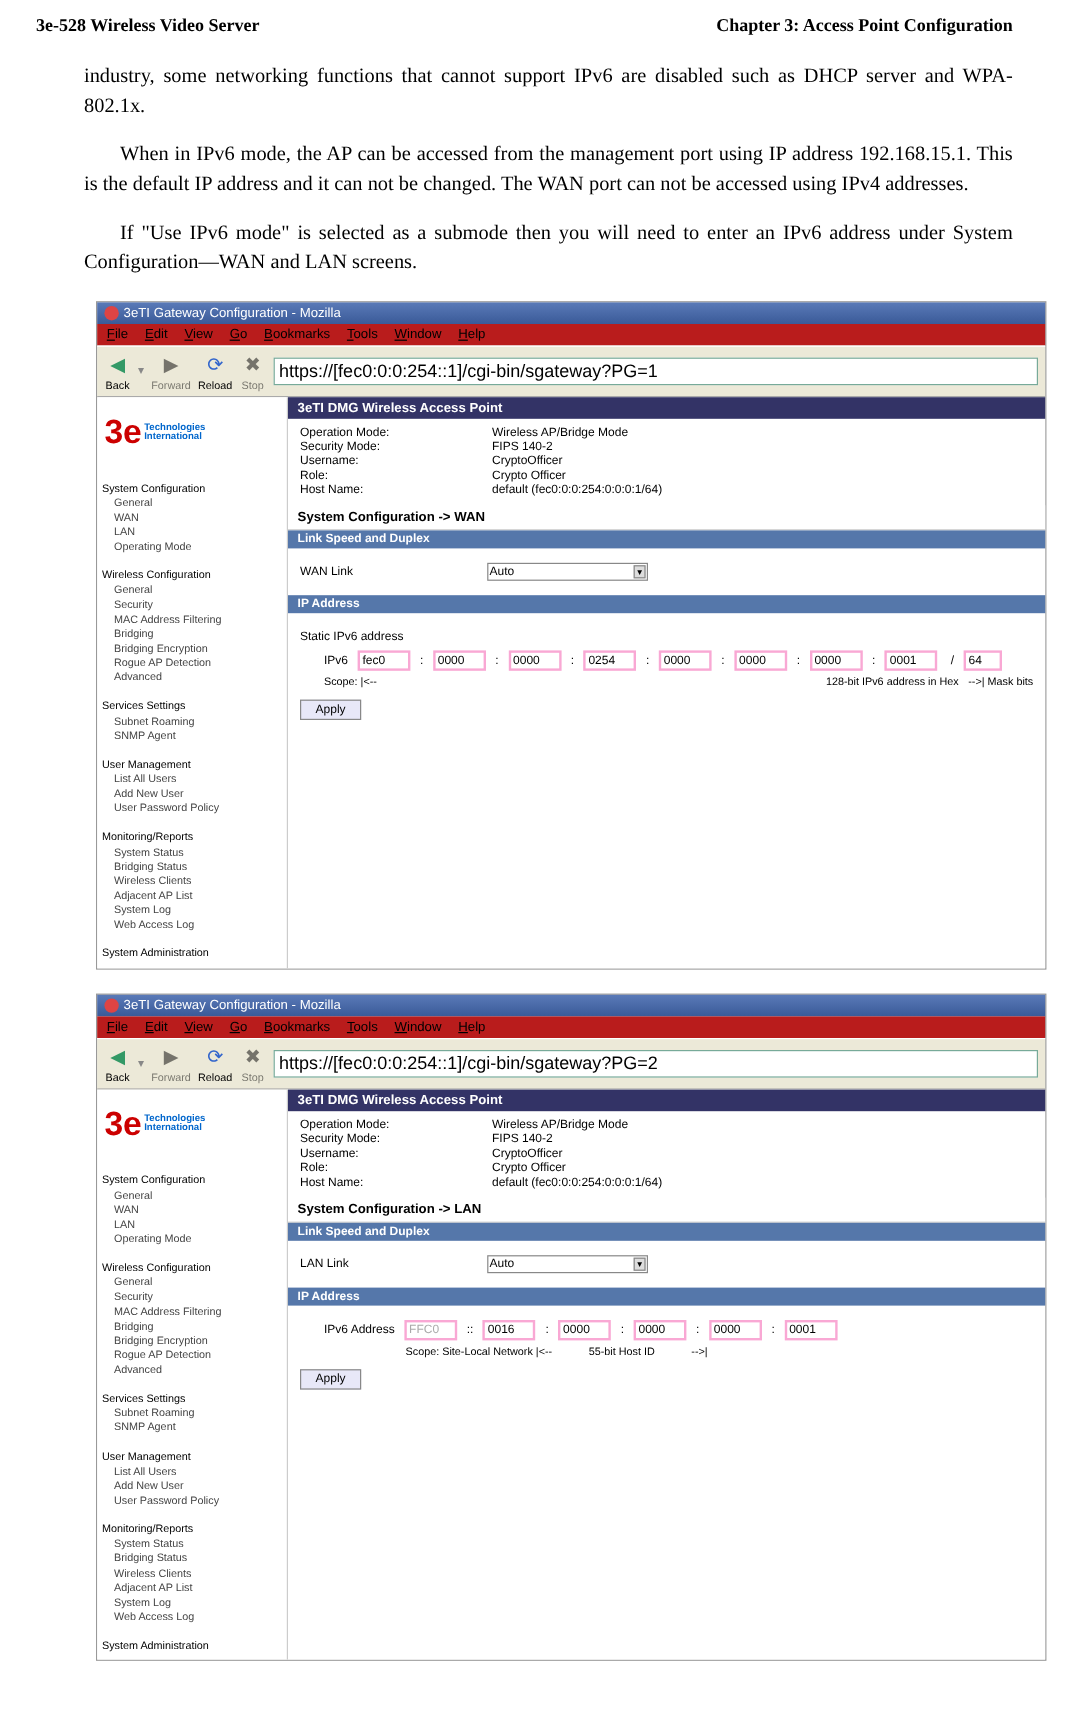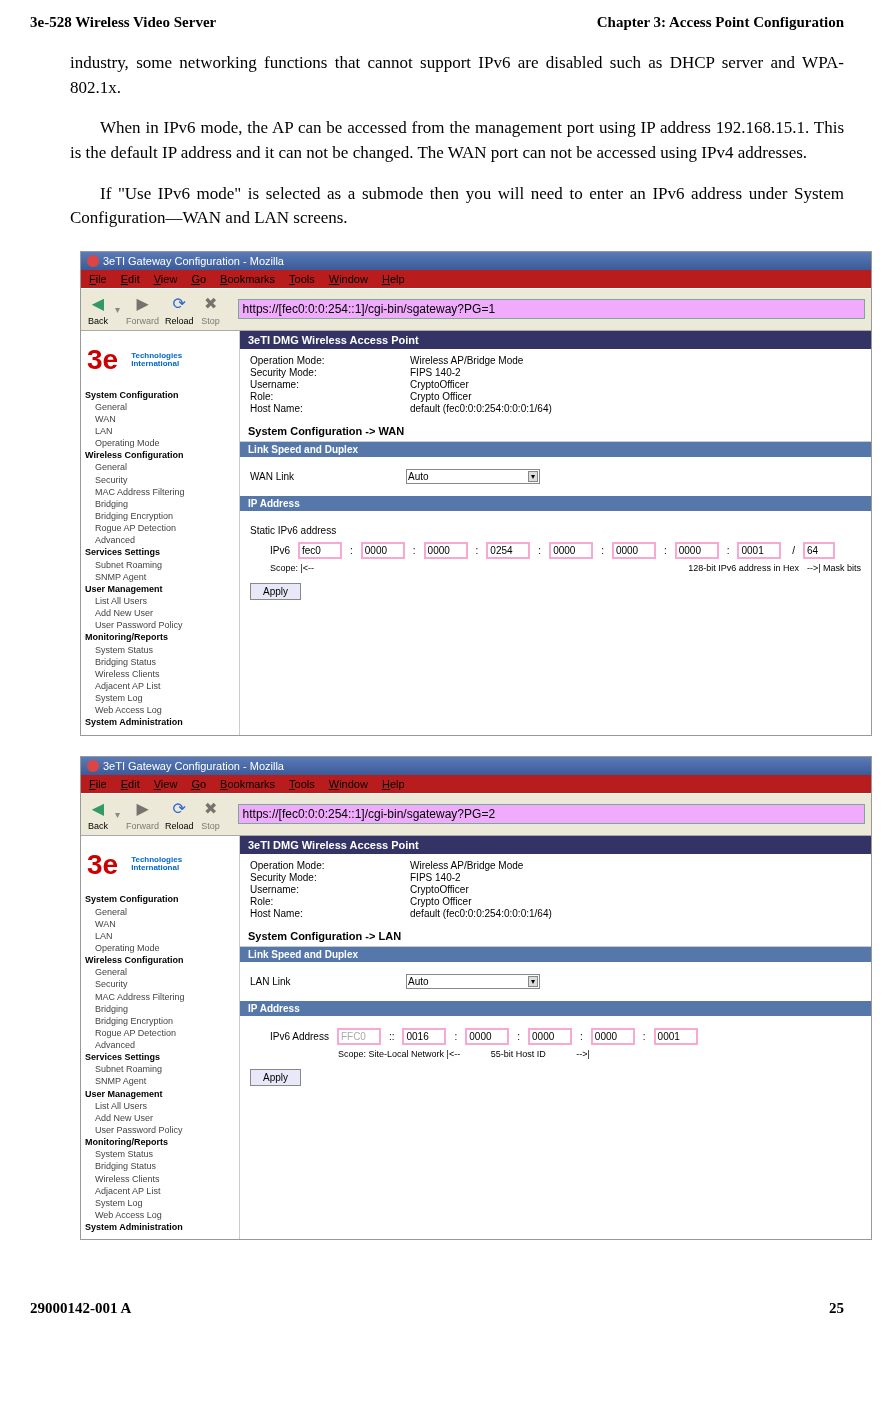--- a/index.html
+++ b/index.html
@@ -10,26 +10,26 @@
 .ftr{display:flex;justify-content:space-between;font-weight:bold;font-size:15px;margin-top:60px}
 .shot{border:1px solid #999;margin:20px 0 20px 50px;width:790px;background:#eee;font-family:Tahoma,Arial,sans-serif;font-size:10px;color:#000}
 .titlebar{background:linear-gradient(#5a7ab8,#3a5a98);color:#fff;padding:3px 6px;font-size:11px;display:flex;align-items:center;gap:4px}
 .gecko{width:12px;height:12px;background:#d44;border-radius:50%}
 .menubar{background:#b91c1c;padding:3px 8px;font-size:11px}
 .menubar span{margin-right:14px}
 .menubar u{text-decoration:underline}
 .toolbar{background:#ece9d8;padding:4px 6px;display:flex;align-items:center;gap:6px;border-top:1px solid #fff;border-bottom:1px solid #aaa}
 .tbtn{display:flex;flex-direction:column;align-items:center;font-size:9px;gap:1px}
 .tbtn .ic{width:22px;height:22px;display:flex;align-items:center;justify-content:center;font-size:16px}
-.url{flex:1;background:#f0abfc;border:1px solid #7a9;padding:2px 4px;font-size:12px;margin-left:10px}
+.url{flex:1;background:#ffffff;border:1px solid #7a9;padding:2px 4px;font-size:15px;}
 .content{display:flex;background:#fff;min-height:320px}
 .sidebar{width:150px;padding:6px 4px;font-size:9px;line-height:1.35}
-.sidebar .grp{font-weight:bold;margin-top:0}
+.sidebar .grp{font-weight:normal;margin-top:12px}
 .sidebar .itm{margin-left:10px;color:#444}
-.logo{display:flex;align-items:center;padding:4px 2px 10px;gap:13px}
+.logo{display:flex;align-items:center;padding:4px 2px 10px;gap:2px}
 .logo-3e{font-family:Arial;font-weight:bold;font-size:28px;color:#c00}
 .logo-txt{font-size:8px;color:#06c;font-weight:bold;line-height:1}
 .main{flex:1;border-left:1px solid #ccc}
 .band-dark{background:#336;color:#fff;font-weight:bold;padding:3px 8px;font-size:11px}
 .band-mid{background:#fff;color:#000;font-weight:bold;padding:4px 8px;font-size:11px;border-bottom:1px solid #ccc}
 .band-sub{background:#5577aa;color:#fff;font-weight:bold;padding:2px 8px;font-size:10px}
 .info{padding:6px 10px;font-size:10px}
 .info-row{display:flex;margin-bottom:1px}
 .info-row .l{width:160px}
 .form{padding:8px 10px;font-size:10px}

